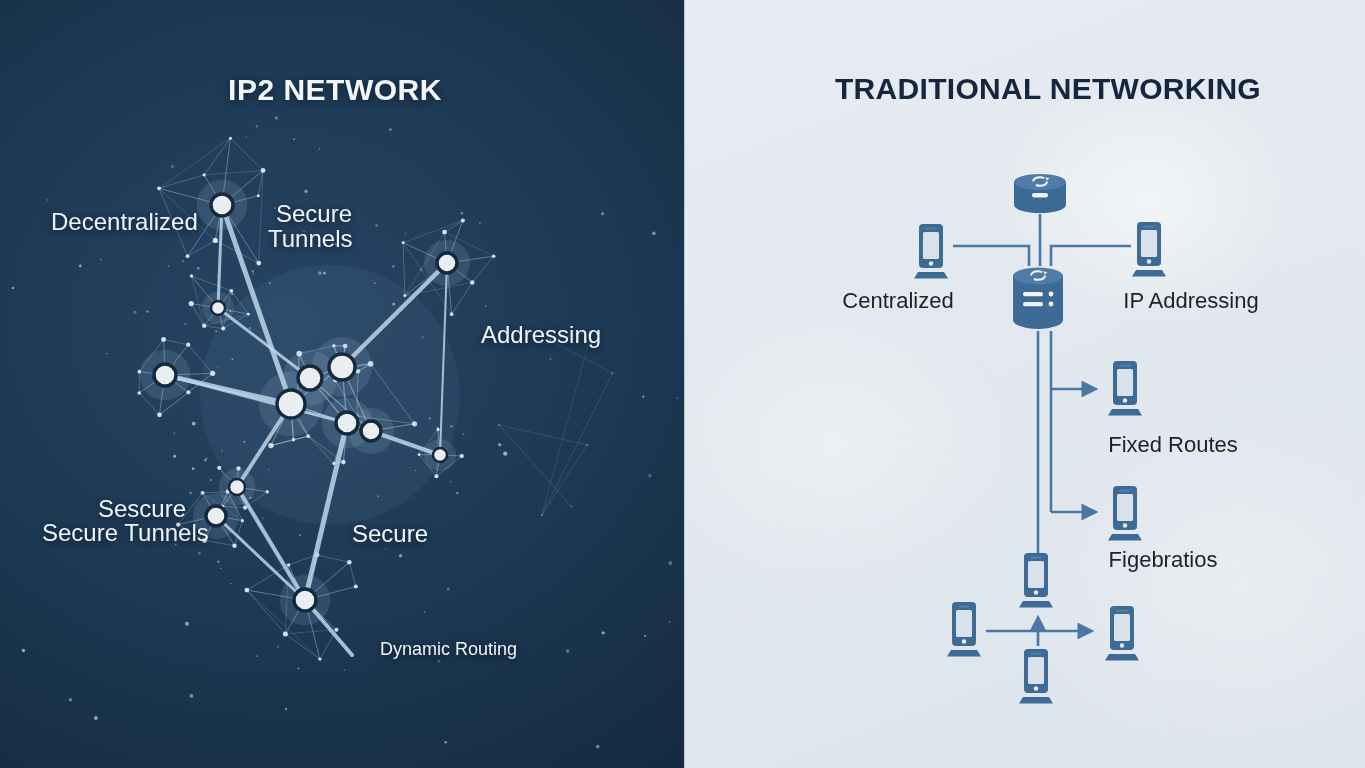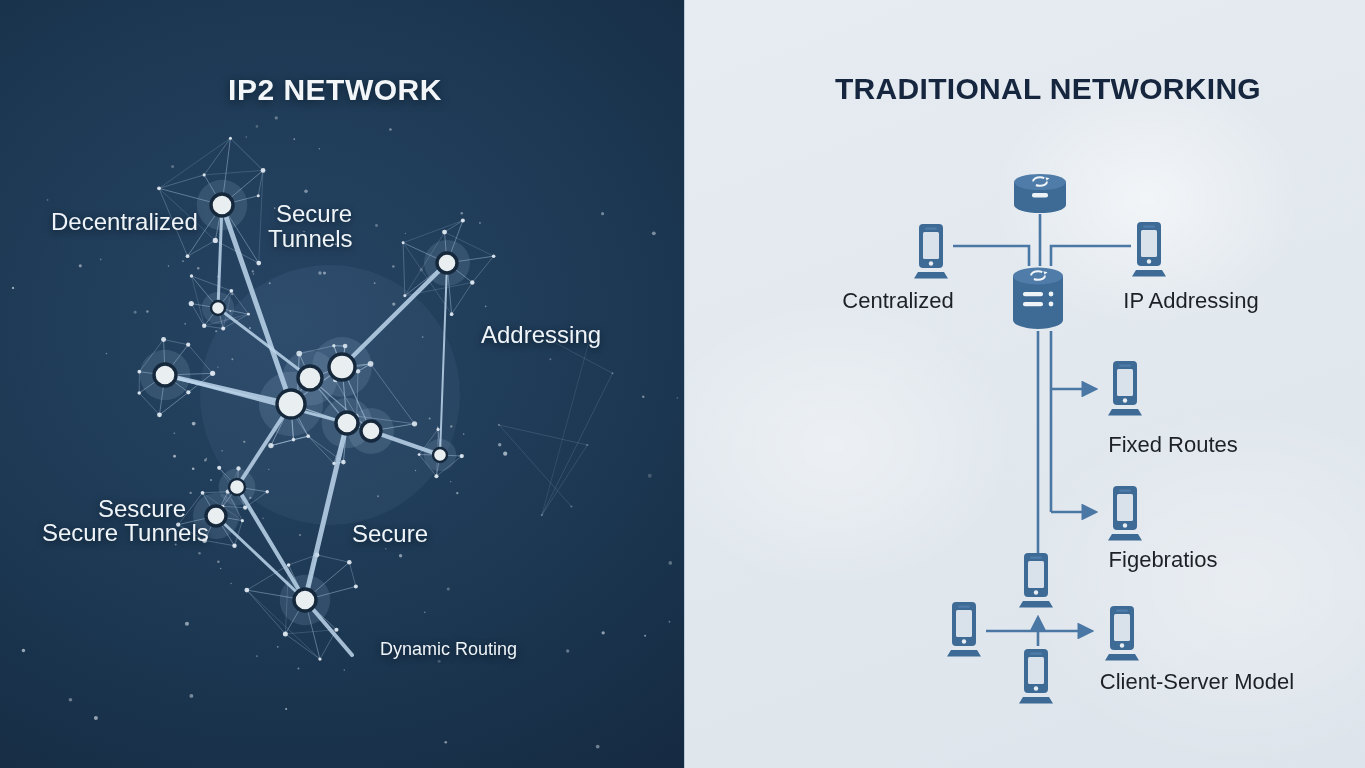--- a/index.html
+++ b/index.html
@@ -568,15 +568,14 @@
           <circle cx="20" cy="39.5" r="2.2" fill="#e8eef3"></circle>
           <path d="M7 48 L33 48 L37 54.5 L3 54.5 Z" fill="var(--icon)"></path>
         </svg></div>
 
     <h1 class="title">TRADITIONAL NETWORKING</h1>
 
     <div class="lbl-r" style="left:213px;top:288px">Centralized</div>
     <div class="lbl-r" style="left:506px;top:288px">IP Addressing</div>
     <div class="lbl-r" style="left:488px;top:432px">Fixed Routes</div>
     <div class="lbl-r" style="left:478px;top:547px">Figebratios</div>
-    <div class="lbl-r" style="left:512px;top:669px">Client-Server Model</div>
   </section>
 </div>
 
 </body></html>

